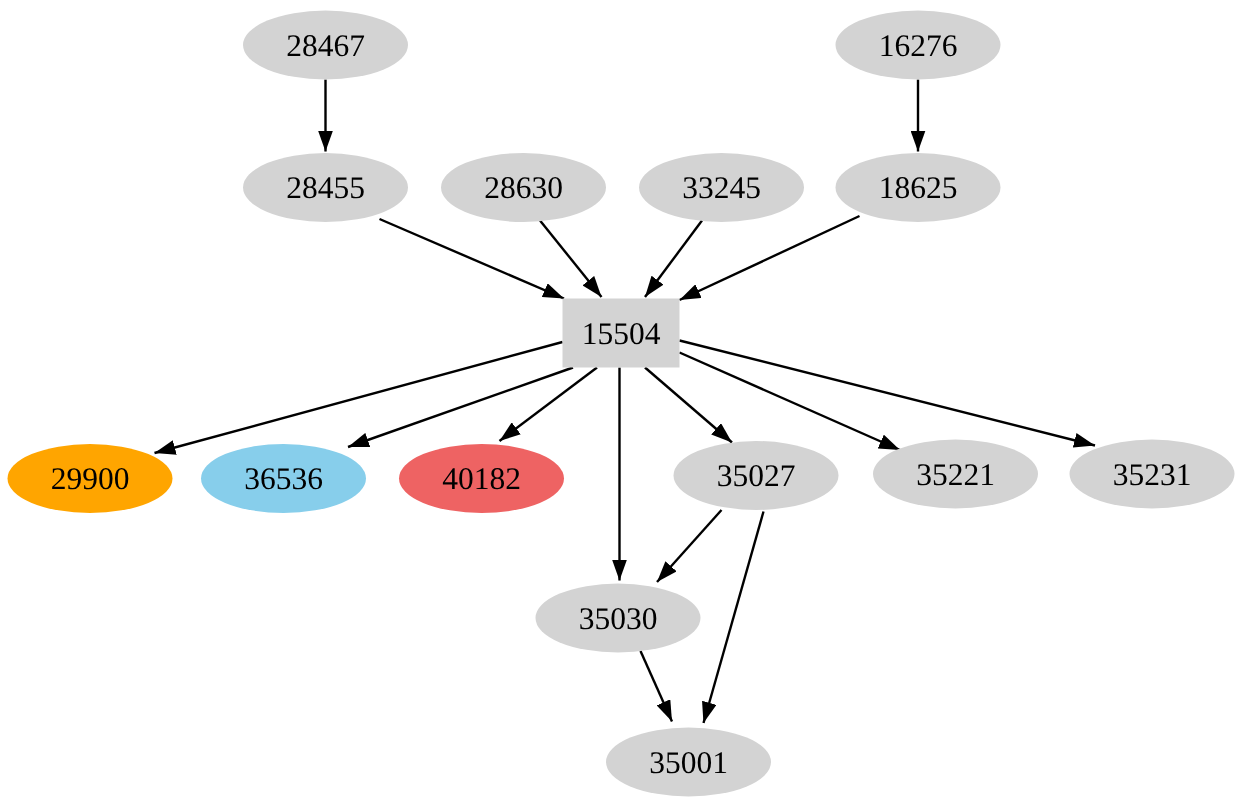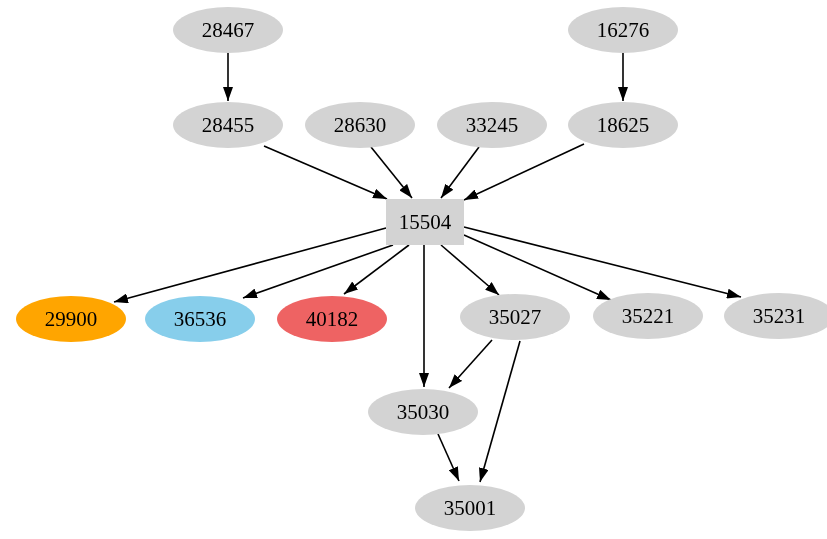--- a/index.html
+++ b/index.html
@@ -8,21 +8,20 @@
     background: #ffffff;
     width: 827px;
     height: 539px;
     overflow: hidden;
   }
   .canvas {
     position: relative;
     width: 699px;
     height: 539px;
     background: #ffffff;
-    padding-left: 11px;
   }
   svg {
     display: block;
     font-family: "Liberation Serif", "DejaVu Serif", serif;
   }
   .node-label {
     font-size: 21px;
     fill: #000000;
     text-anchor: middle;
   }

